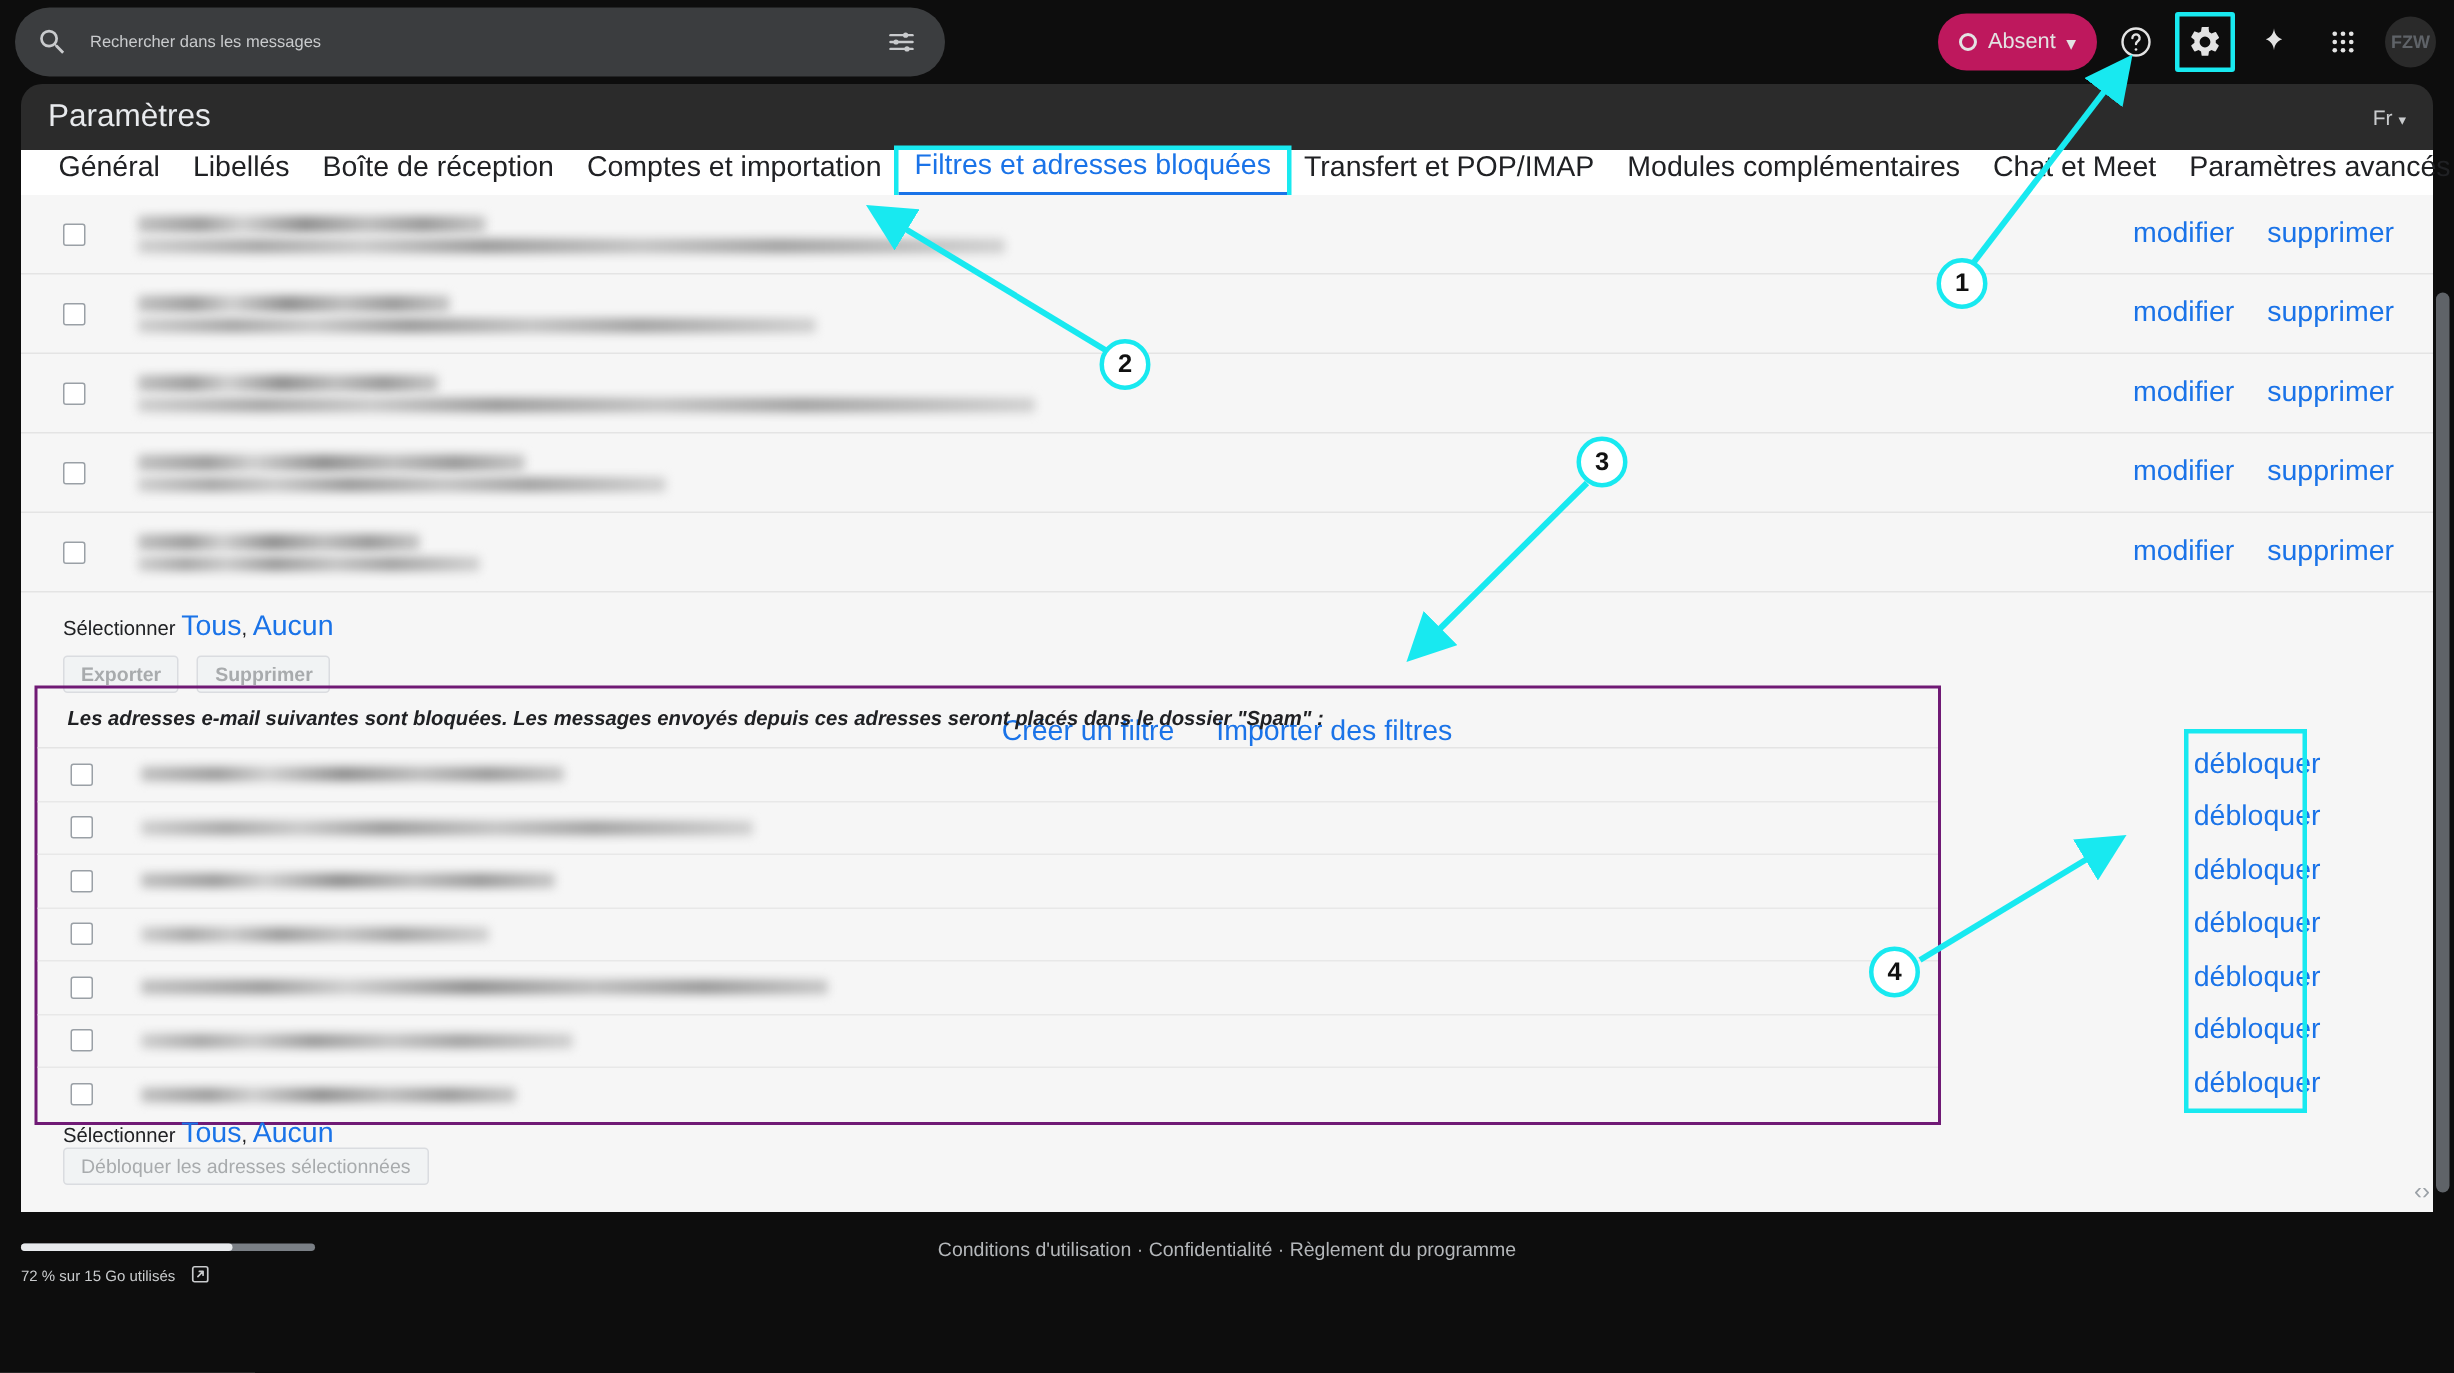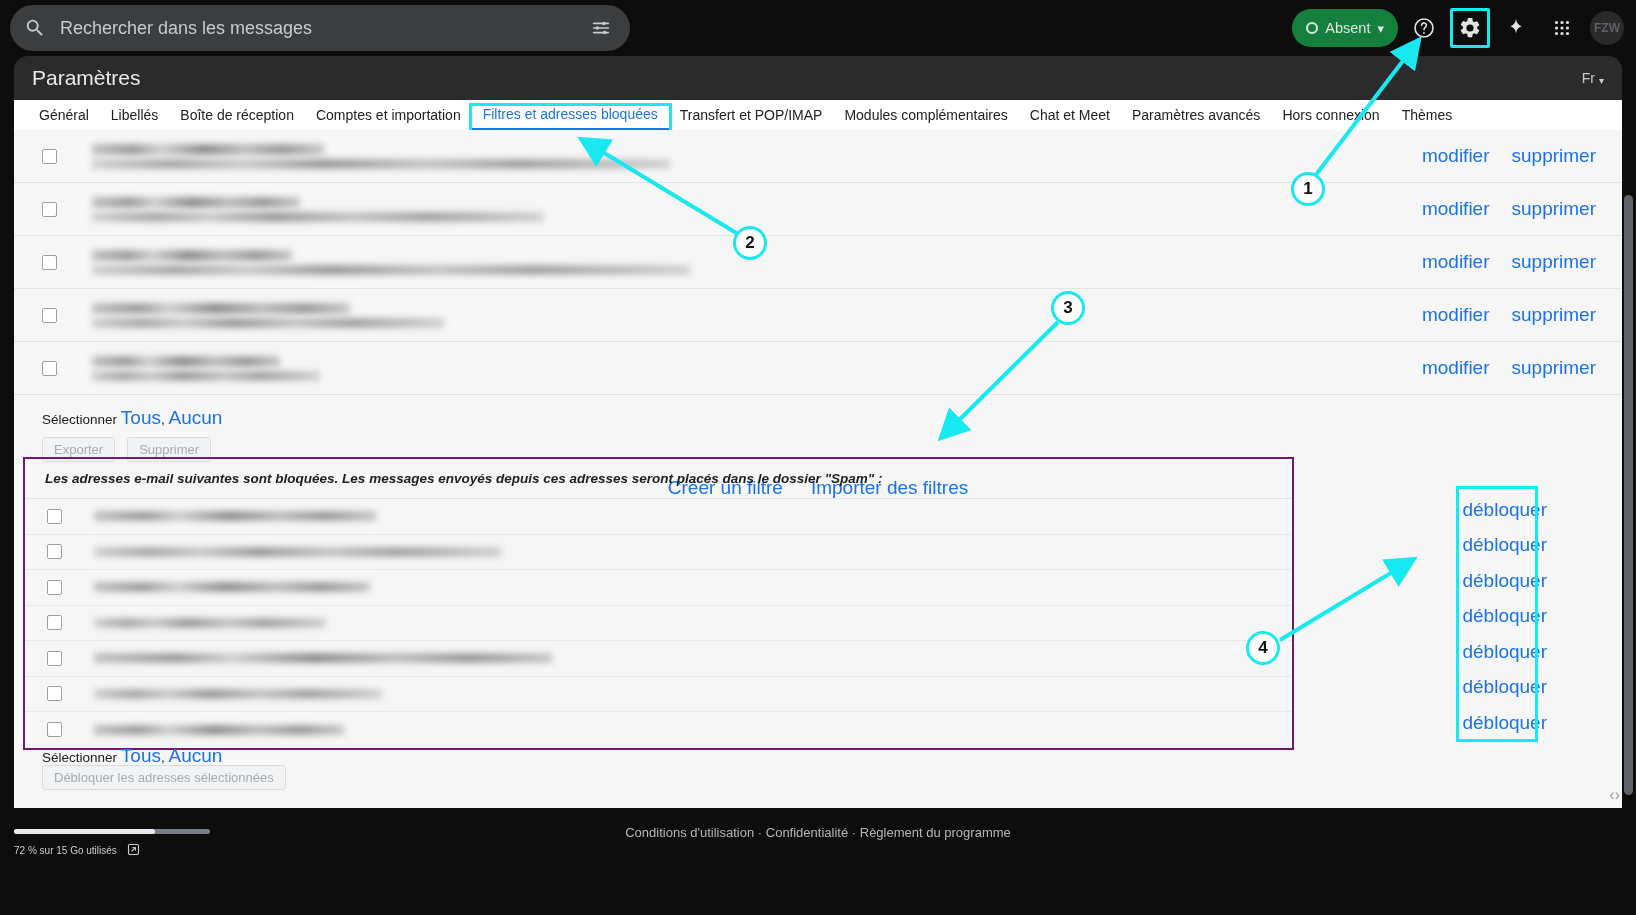--- a/index.html
+++ b/index.html
@@ -12,30 +12,30 @@
 
   
   .topbar { position: absolute; top: 0; left: 0; width: 1636px; height: 56px; background: #0d0d0d; }
   .search-wrap {
     position: absolute; left: 10px; top: 5px; width: 620px; height: 46px;
     background: #3b3d3f; border-radius: 23px; display: flex; align-items: center;
   }
   .search-icon { width: 22px; height: 22px; margin-left: 14px; flex: none; }
   .search-input {
     flex: 1; background: transparent; border: none; outline: none;
-    color: #c9cbcd; font-size: 18px; font-family: "Liberation Sans", sans-serif;
+    color: #c9cbcd; font-size: 11px; font-family: "Liberation Sans", sans-serif;
     margin-left: 14px;
   }
   .search-input::placeholder { color: #c9cbcd; opacity: 1; }
   .tune-icon { width: 22px; height: 22px; margin-right: 18px; flex: none; }
 
   .topright { position: absolute; right: 8px; top: 0; height: 56px; display: flex; align-items: center; gap: 6px; }
   .status-chip {
     display: flex; align-items: center; gap: 7px; height: 38px; padding: 0 14px;
-    background: #15803d; border-radius: 19px; color: #e3e3e3; font-size: 14.5px;
+    background: #be185d; border-radius: 19px; color: #e3e3e3; font-size: 14.5px;
   }
   .status-dot { width: 12px; height: 12px; border-radius: 50%; border: 2px solid #e3e3e3; }
   .icon-btn {
     width: 40px; height: 40px; border-radius: 50%; display: flex;
     align-items: center; justify-content: center; position: relative;
   }
   .gear-highlight { outline: 3px solid #18e9f0; outline-offset: -3px; border-radius: 2px; }
   .avatar-badge {
     width: 34px; height: 34px; border-radius: 50%; background: #2a2a2a;
     color: #5f6368; font-size: 12px; font-weight: bold; display: flex;
@@ -48,21 +48,21 @@
     background: #2b2b2b; border-radius: 14px 14px 0 0; display: flex; align-items: center;
   }
   .settings-title { color: #e8eaed; font-size: 21px; margin-left: 18px; font-weight: 400; }
   .lang-sel { position: absolute; right: 18px; color: #c9cbcd; font-size: 14px; display: flex; align-items: flex-end; gap: 4px; }
 
   .tabs-bar {
     position: absolute; top: 100px; left: 14px; width: 1608px; height: 30px;
     background: #ffffff; display: flex; align-items: flex-end; padding-left: 14px;
   }
   .tab {
-    font-size: 14px; color: #202124; padding: 0 11px 7px 11px; white-space: nowrap;
+    font-size: 19px; color: #202124; padding: 0 11px 7px 11px; white-space: nowrap;
   }
   .tab.active {
     color: #1a73e8; border-bottom: 2px solid #1a73e8;
     outline: 3px solid #18e9f0; outline-offset: 0px; position: relative;
     padding-bottom: 6px;
   }
 
   .content {
     position: absolute; top: 130px; left: 14px; width: 1608px; height: 678px;
     background: #f6f6f6; overflow: hidden;
@@ -280,21 +280,21 @@
           <span class="lnk">supprimer</span>
         </div>
       </div>
     </div>
 
     <div class="select-line">
       <span>Sélectionner</span>
       <span class="lnk">Tous</span><span>,</span>
       <span class="lnk">Aucun</span>
     </div>
-    <div style="margin:8px 0 0 28px; display:flex; gap:12px;">
+    <div style="margin:8px 0 0 28px; display:flex; gap:12px;font-weight:bold;">
       <span class="btn-disabled">Exporter</span>
       <span class="btn-disabled">Supprimer</span>
     </div>
 
     <div class="center-links">
       <span class="lnk">Créer un filtre</span>
       <span class="lnk">Importer des filtres</span>
     </div>
 
     <div class="blocked-box">

